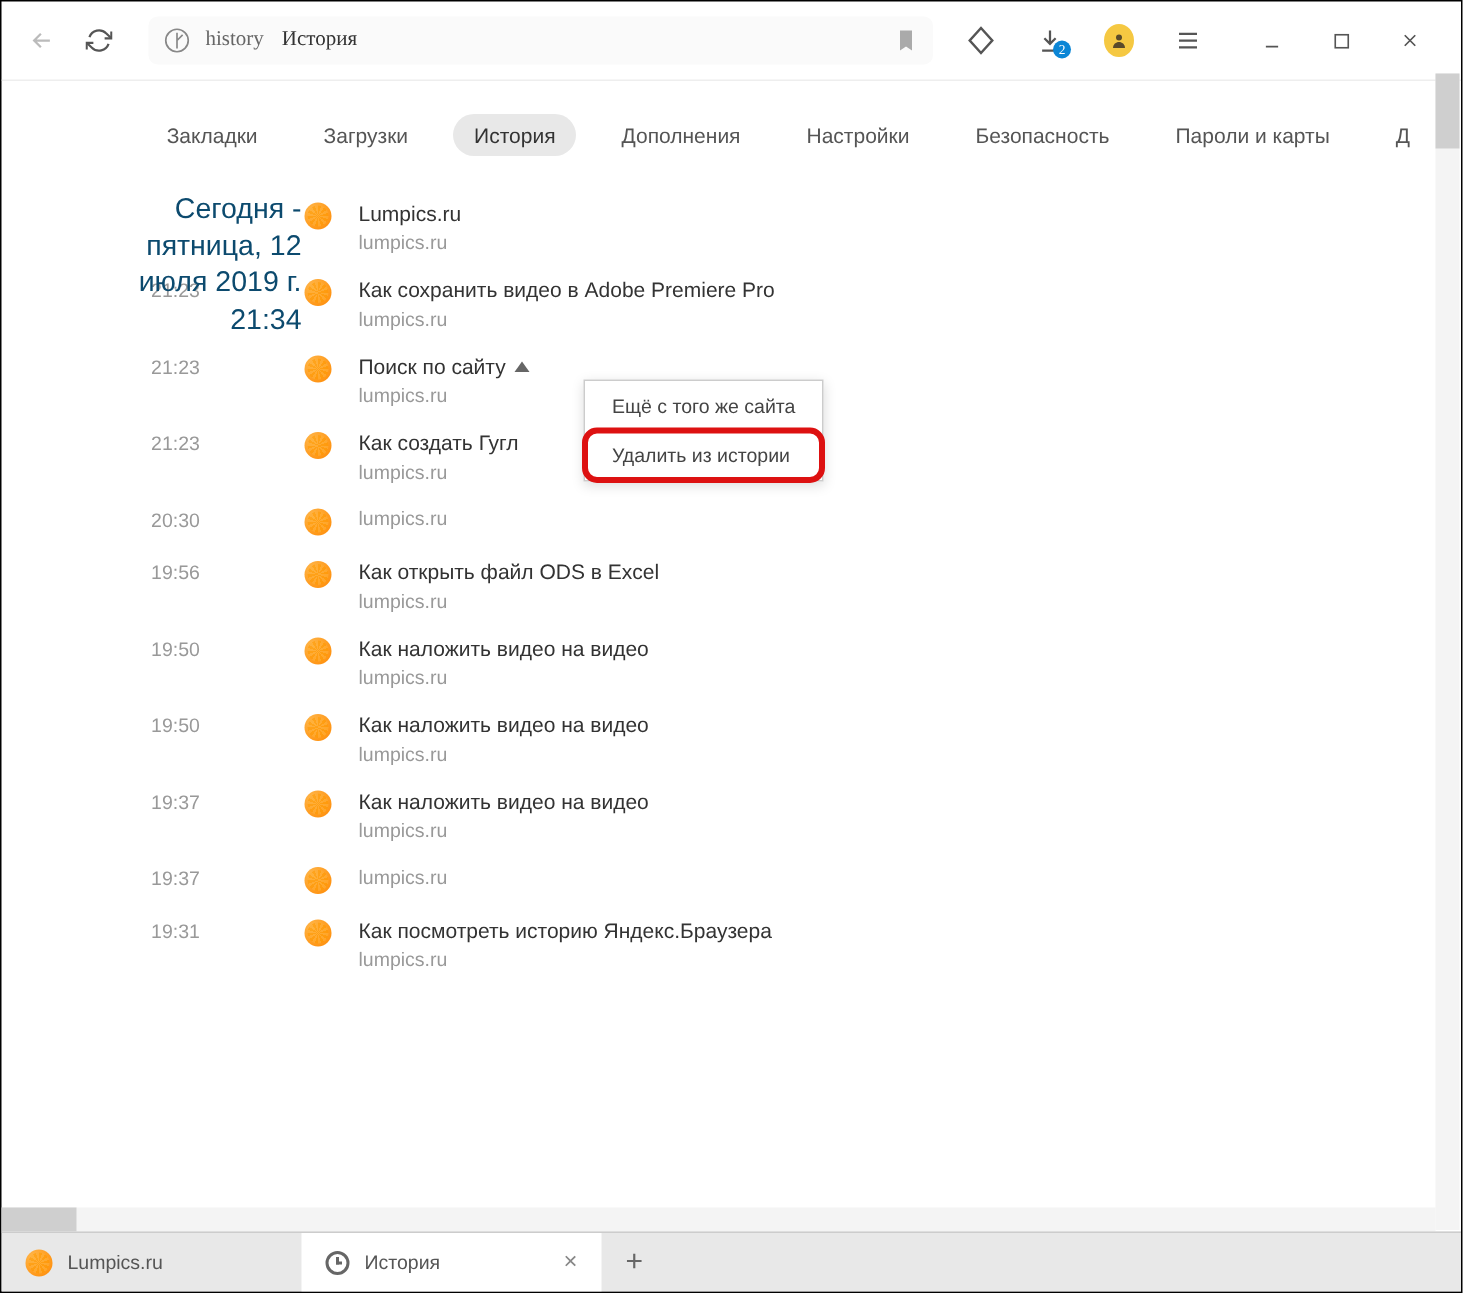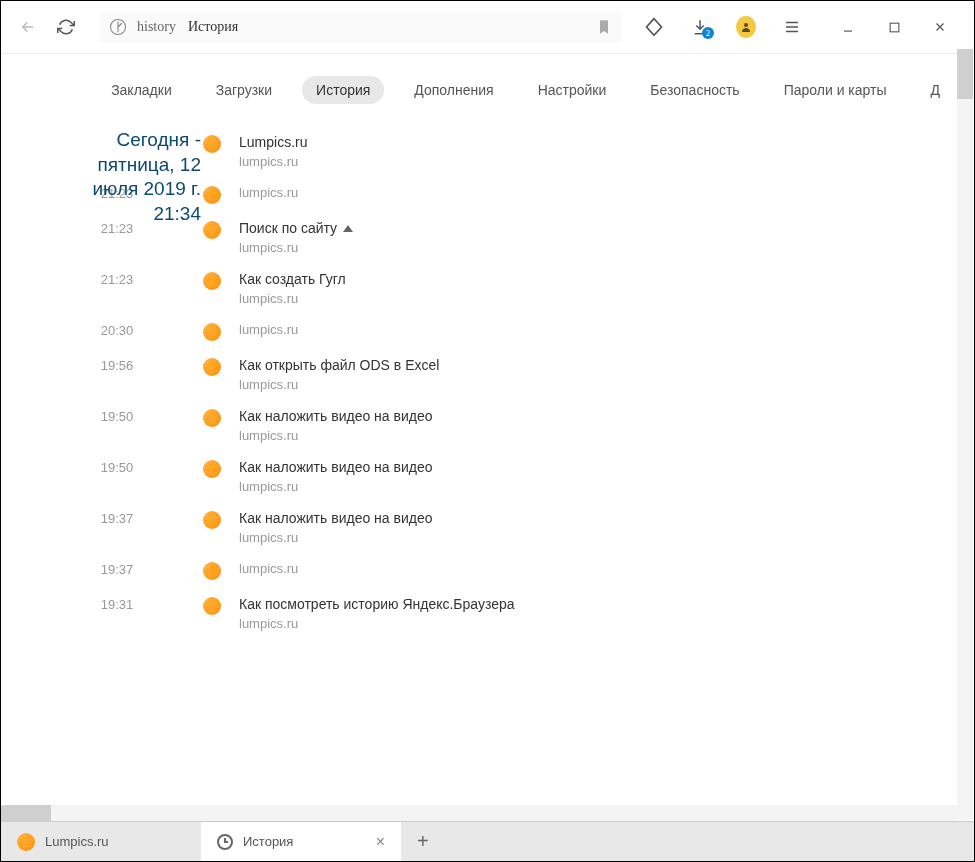--- a/index.html
+++ b/index.html
@@ -144,20 +144,21 @@
         <div class="favicon-orange item-favicon"></div>
         <div class="item-body">
           <div class="item-title">Lumpics.ru</div>
           <div class="item-domain">lumpics.ru</div>
         </div>
       </div>
       <div class="history-item">
         <div class="item-time">21:23</div>
         <div class="favicon-orange item-favicon"></div>
         <div class="item-body">
+          <div class="item-title">Как сохранить видео в Adobe Premiere Pro</div>
           <div class="item-domain">lumpics.ru</div>
         </div>
       </div>
       <div class="history-item">
         <div class="item-time">21:23</div>
         <div class="favicon-orange item-favicon"></div>
         <div class="item-body">
           <div class="item-title">Поиск по сайту <span class="triangle-up"></span></div>
           <div class="item-domain">lumpics.ru</div>
         </div>
@@ -219,20 +220,24 @@
       <div class="history-item">
         <div class="item-time">19:31</div>
         <div class="favicon-orange item-favicon"></div>
         <div class="item-body">
           <div class="item-title">Как посмотреть историю Яндекс.Браузера</div>
           <div class="item-domain">lumpics.ru</div>
         </div>
       </div>
     </div>
 
+  <div class="context-menu">
+    <div class="menu-item">Ещё с того же сайта</div>
+    <div class="menu-item highlighted">Удалить из истории</div>
+  </div>
 </div>
 
 <div class="scrollbar-h">
     <div class="scrollbar-h-thumb"></div>
   </div>
 
 <div class="tabs-bar" id="tabs-bar">
     <div class="browser-tab">
       <div class="favicon-orange tab-favicon"></div>
       <span class="tab-title">Lumpics.ru</span>

